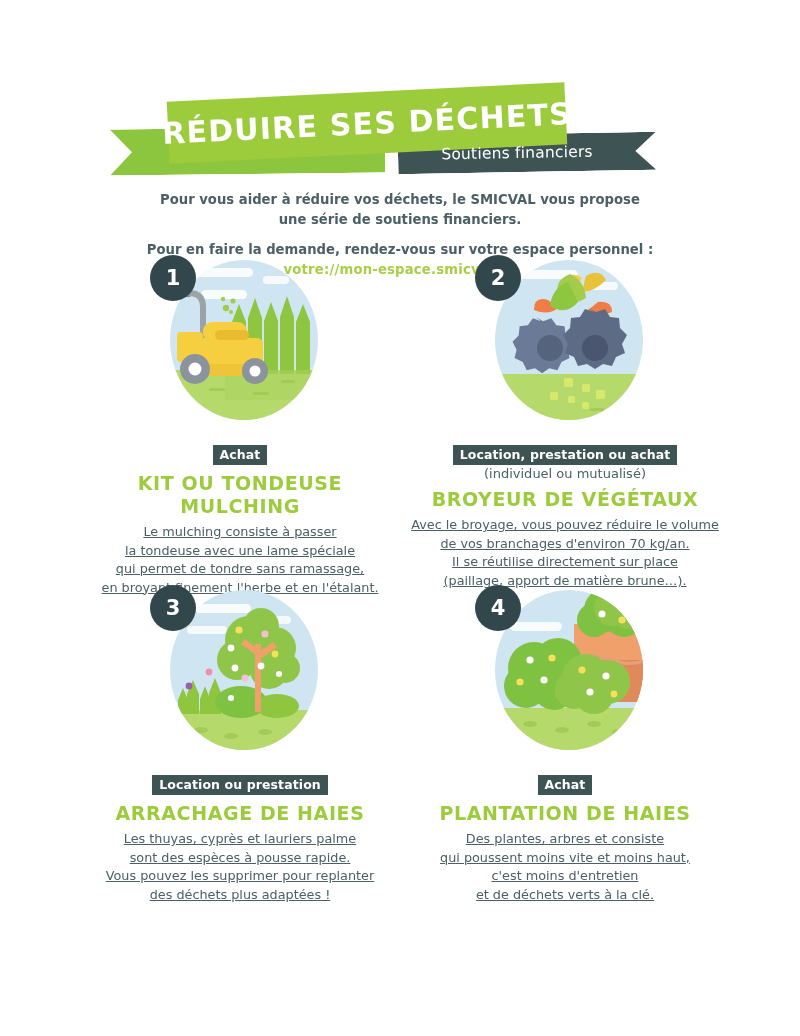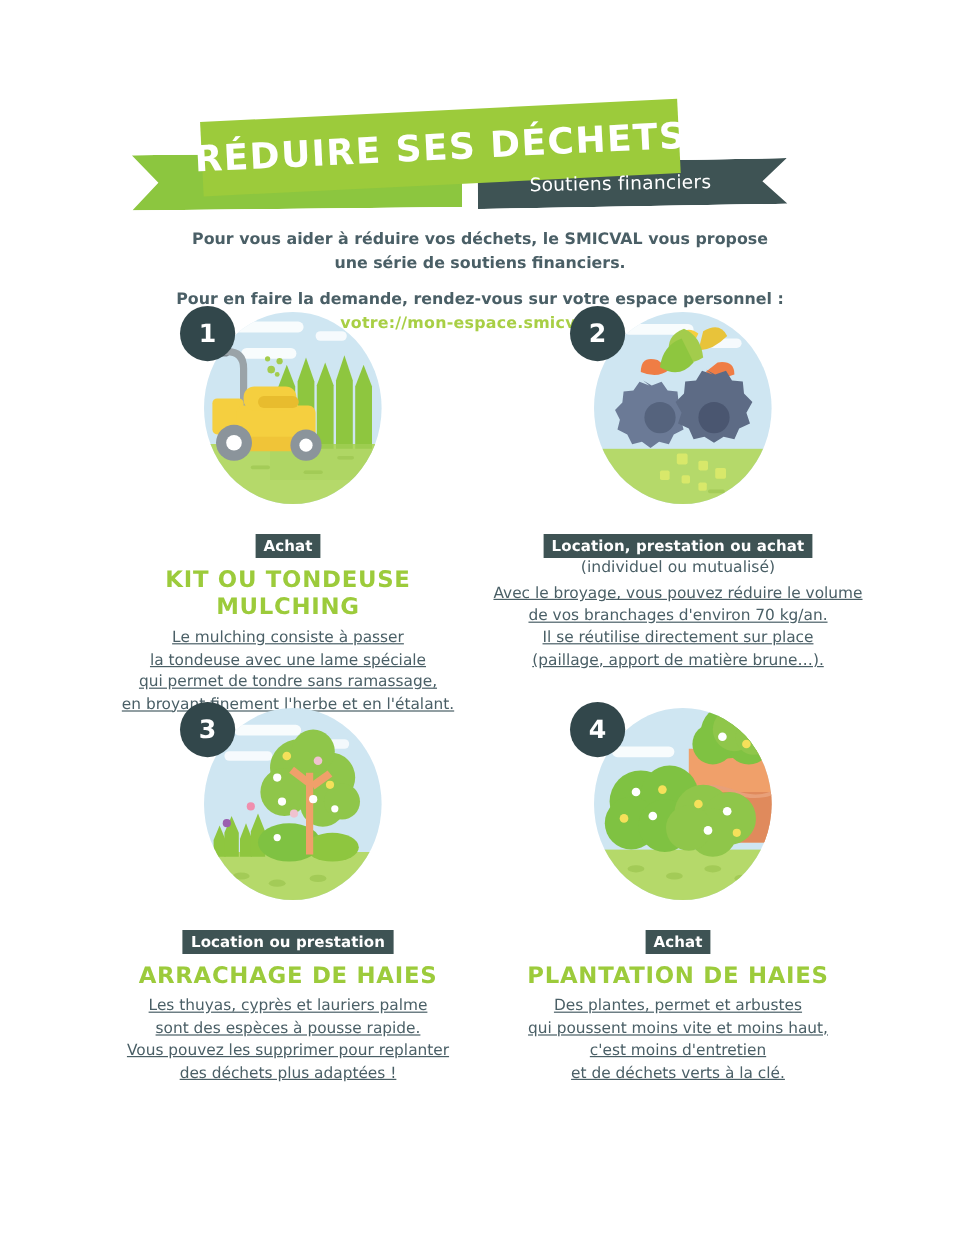--- a/index.html
+++ b/index.html
@@ -285,20 +285,21 @@
           <g fill="#9ac34d" opacity=".6">
             <rect x="100" y="156" width="14" height="3" rx="1.5"></rect>
           </g>
         </g>
       </svg>
     </div>
     <div class="tag-row">
       <span class="tag">Location, prestation ou achat</span>
     </div>
     <div class="subtag">(individuel ou mutualisé)</div>
+    <div class="item-title">BROYEUR DE VÉGÉTAUX</div>
     <div class="item-desc">
       <span class="ln">Avec le broyage, vous pouvez réduire le volume</span>
       <span class="ln">de vos branchages d'environ 70 kg/an.</span>
       <span class="ln">Il se réutilise directement sur place</span>
       <span class="ln">(paillage, apport de matière brune…).</span>
     </div>
   </div>
 
   <div class="item item-2">
     <div class="illus-wrap">
@@ -431,20 +432,20 @@
         </g>
       </svg>
     </div>
     <div class="tag-row">
       <span class="tag">Achat</span>
     </div>
     <div class="item-title">
       <span class="ln">PLANTATION DE HAIES</span><br>
     </div>
     <div class="item-desc">
-      <span class="ln">Des plantes, permet et arbustes</span>
+      <span class="ln">Des plantes, arbres et consiste</span>
       <span class="ln">qui poussent moins vite et moins haut,</span>
       <span class="ln">c'est moins d'entretien</span>
       <span class="ln">et de déchets verts à la clé.</span>
     </div>
   </div>
 
 </div>
 
 </body></html>

